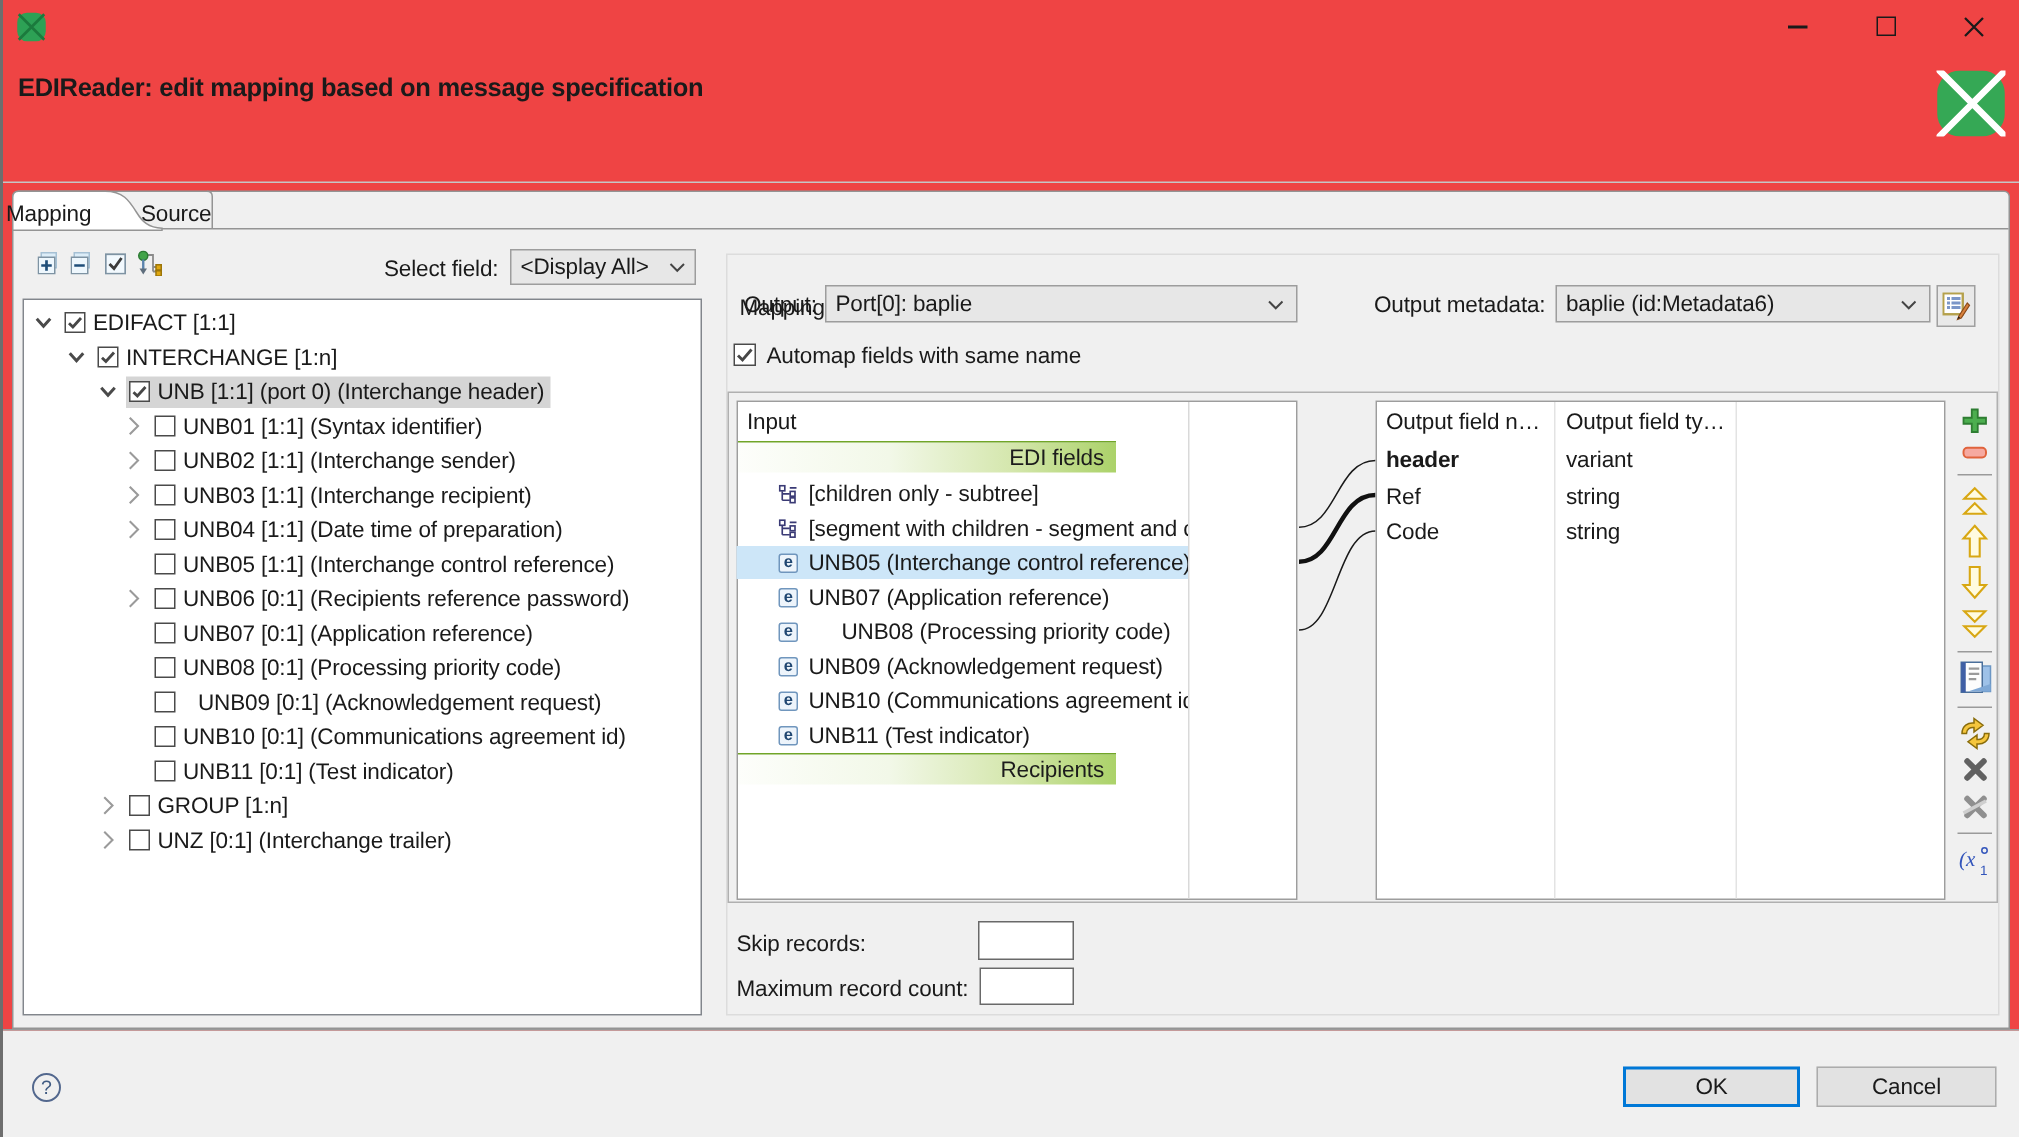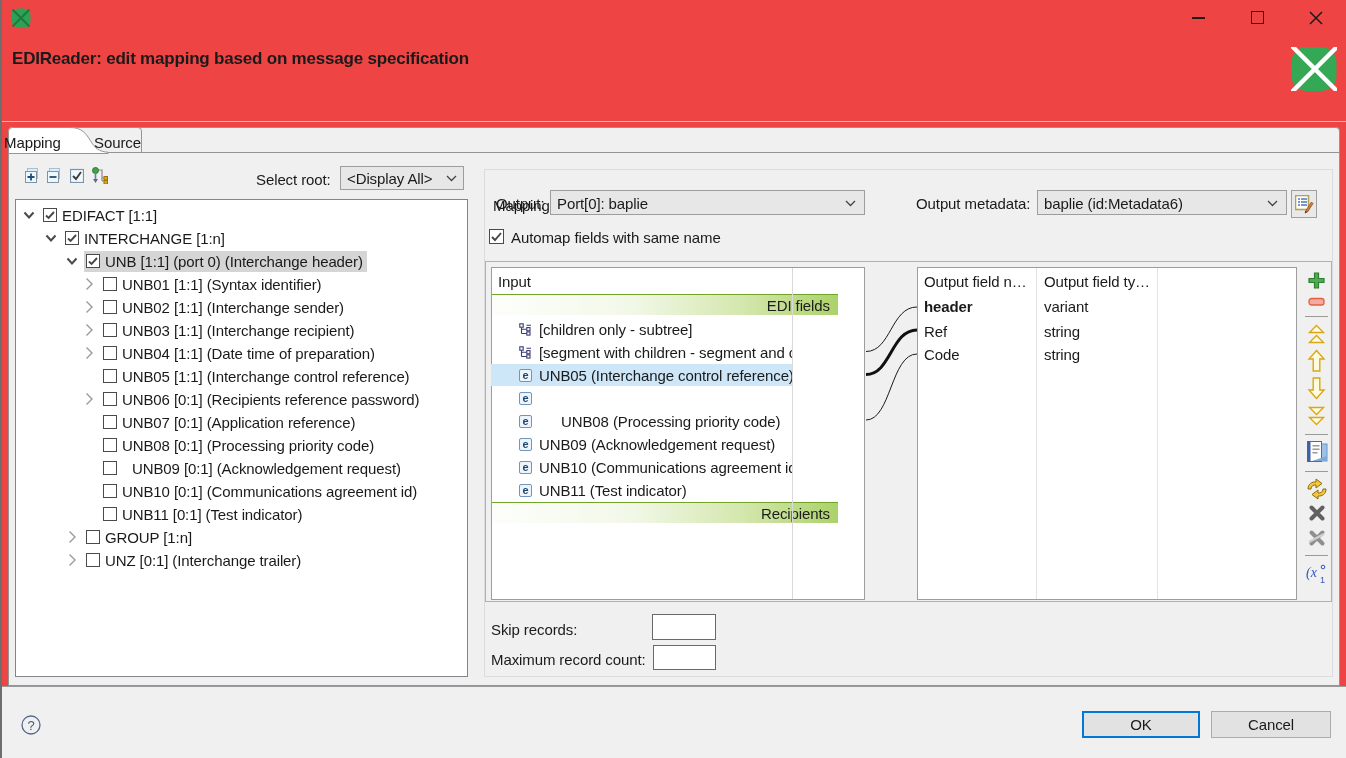--- a/index.html
+++ b/index.html
@@ -16,21 +16,21 @@
 .combo { position:absolute; background:#e7e7e7; border:1px solid #9d9d9d; }
 .combo .ctext { position:absolute; left:6px; top:50%; transform:translateY(-50%); white-space:nowrap; letter-spacing:-0.1px; }
 .cbx { position:absolute; background:#fff; border:1px solid #4a4a4a; }
 
 #tree { left:15px; top:199px; width:453px; height:478px; background:#fff; border:1px solid #82868c; }
 .trow { position:absolute; height:23px; line-height:23px; white-space:nowrap; }
 .tsel { position:absolute; left:84px; top:251px; width:283px; height:21px; background:#d5d5d5; }
 
 #itable { left:491px; top:267px; width:374px; height:333px; background:#fff; border:1px solid #9d9d9d; }
 #otable { left:917px; top:267px; width:380px; height:333px; background:#fff; border:1px solid #9d9d9d; }
-.greenrow { position:absolute; left:0; width:346px; height:21px; border-top:1px solid #71a528; background:linear-gradient(to right,#fdfefb 0%,#f2f8e8 40%,#d5e7ae 72%,#abd269 100%);padding-left:25px; }
+.greenrow { position:absolute; left:0; width:252px; height:21px; border-top:1px solid #71a528; background:linear-gradient(to right,#fdfefb 0%,#f2f8e8 40%,#d5e7ae 72%,#abd269 100%);padding-left:25px; }
 .greenrow span { position:absolute; right:8px; top:1px; line-height:19px; letter-spacing:-0.1px; color:#1c1c1c; }
 .irow { position:absolute; left:0; width:301px; height:23px; line-height:23px; white-space:nowrap; overflow:hidden; }
 .eicon { position:absolute; left:28px; top:5px; width:13px; height:13px; background:#edf4fb; border:1px solid #7096bd; border-radius:2px; color:#1f4671; font-size:11px; font-weight:bold; line-height:11px; text-align:center; }
 .field { position:absolute; background:#fff; border:1px solid #696969; }
 .btn { position:absolute; height:27px; background:#e2e2e2; border:1px solid #acacac; text-align:center; line-height:25px; letter-spacing:-0.1px; }
 </style></head>
 <body>
 <div id="win">
   <div class="abs" style="left:0;top:0;width:2px;height:758px;background:#6e6e6e;z-index:50;"></div>
 
@@ -76,21 +76,21 @@
     <path d="M3,8 L6,11 L11,4" stroke="#3c3c3c" stroke-width="1.9" fill="none"></path>
   </svg>
   <svg class="abs" style="left:92px;top:167px" width="16" height="17" viewBox="0 0 16 17">
     <path d="M4,3 L10,3 L10,6 M10,11 L13,11 M10,14 L13,14 M10,6 L10,14" stroke="#8a8a8a" stroke-width="1.2" fill="none"></path>
     <circle cx="3.5" cy="3.5" r="3" fill="#42a449" stroke="#2c7a33"></circle>
     <path d="M3.5,6 L3.5,13" stroke="#5b84ad" stroke-width="1.6"></path>
     <path d="M1,12 L3.5,16 L6,12 Z" fill="#5f6e7d"></path>
     <rect x="12" y="9.5" width="3.5" height="3.5" fill="#e0a810" stroke="#9c7508"></rect>
     <rect x="12" y="13.5" width="3.5" height="3.5" fill="#e0a810" stroke="#9c7508"></rect>
   </svg>
-  <div class="abs txt" style="left:256px;top:171px;">Select root:</div>
+  <div class="abs txt" style="left:256px;top:171px;">Select field:</div>
   <div class="combo" style="left:340px;top:166px;width:124px;height:24px;">
     <span class="ctext">&lt;Display All&gt;</span>
     <svg style="position:absolute;right:6px;top:8px" width="11" height="7" viewBox="0 0 11 7">
         <path d="M1,1 L5.5,5.5 L10,1" fill="none" stroke="#444" stroke-width="1.3"></path>
       </svg>
   </div>
 
   <div class="abs" id="tree"></div>
   <div class="tsel"></div>
   <div id="treerows">
@@ -266,20 +266,21 @@
           <rect x="7.8" y="8.9" width="3.2" height="3.2" fill="none" stroke="#3a3a75" stroke-width="1.1"></rect>
         </svg>
         <span class="txt" style="position:absolute;left:48px;">[segment with children - segment and children]</span>
       </div>
   <div class="irow" style="left:491px;top:364px;height:22px; background:#cde6f8;">
         <div class="eicon">e</div>
         <span class="txt" style="position:absolute;left:48px;">UNB05 (Interchange control reference)</span>
       </div>
   <div class="irow" style="left:491px;top:387px;">
         <div class="eicon">e</div>
+        <span class="txt" style="position:absolute;left:48px;">UNB07 (Application reference)</span>
       </div>
   <div class="irow" style="left:491px;top:410px;">
         <div class="eicon">e</div>
         <span class="txt" style="position:absolute;left:48px;margin-left:22px;">UNB08 (Processing priority code)</span>
       </div>
   <div class="irow" style="left:491px;top:433px;">
         <div class="eicon">e</div>
         <span class="txt" style="position:absolute;left:48px;">UNB09 (Acknowledgement request)</span>
       </div>
   <div class="irow" style="left:491px;top:456px;">

